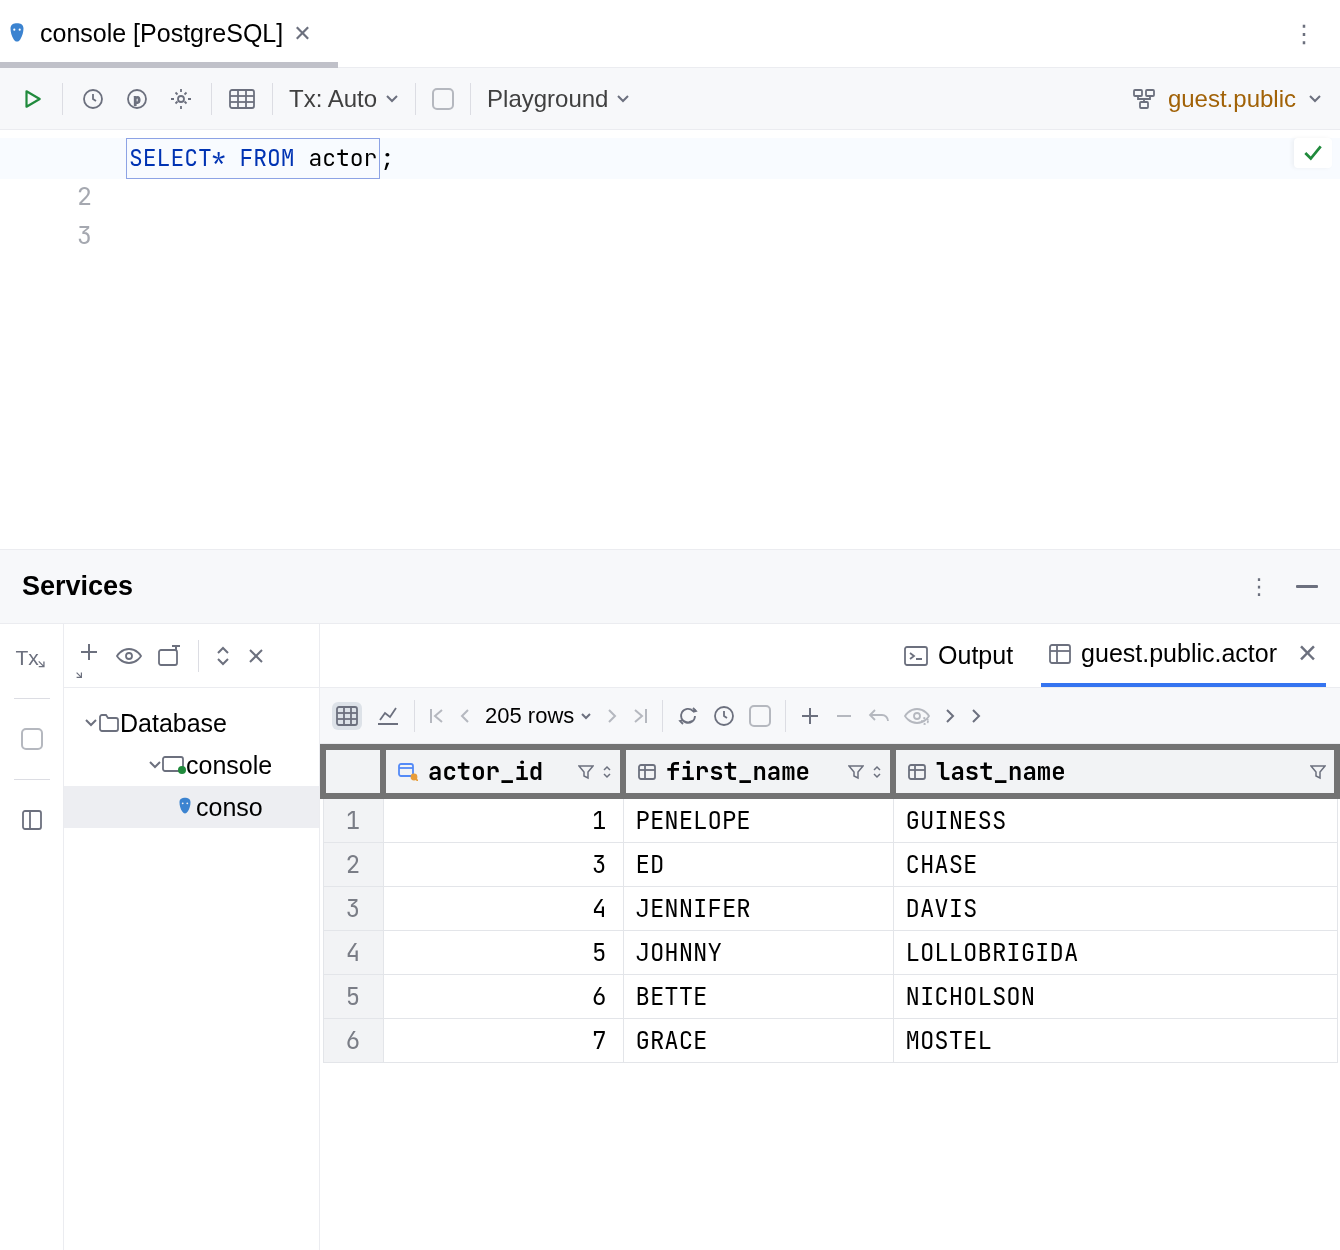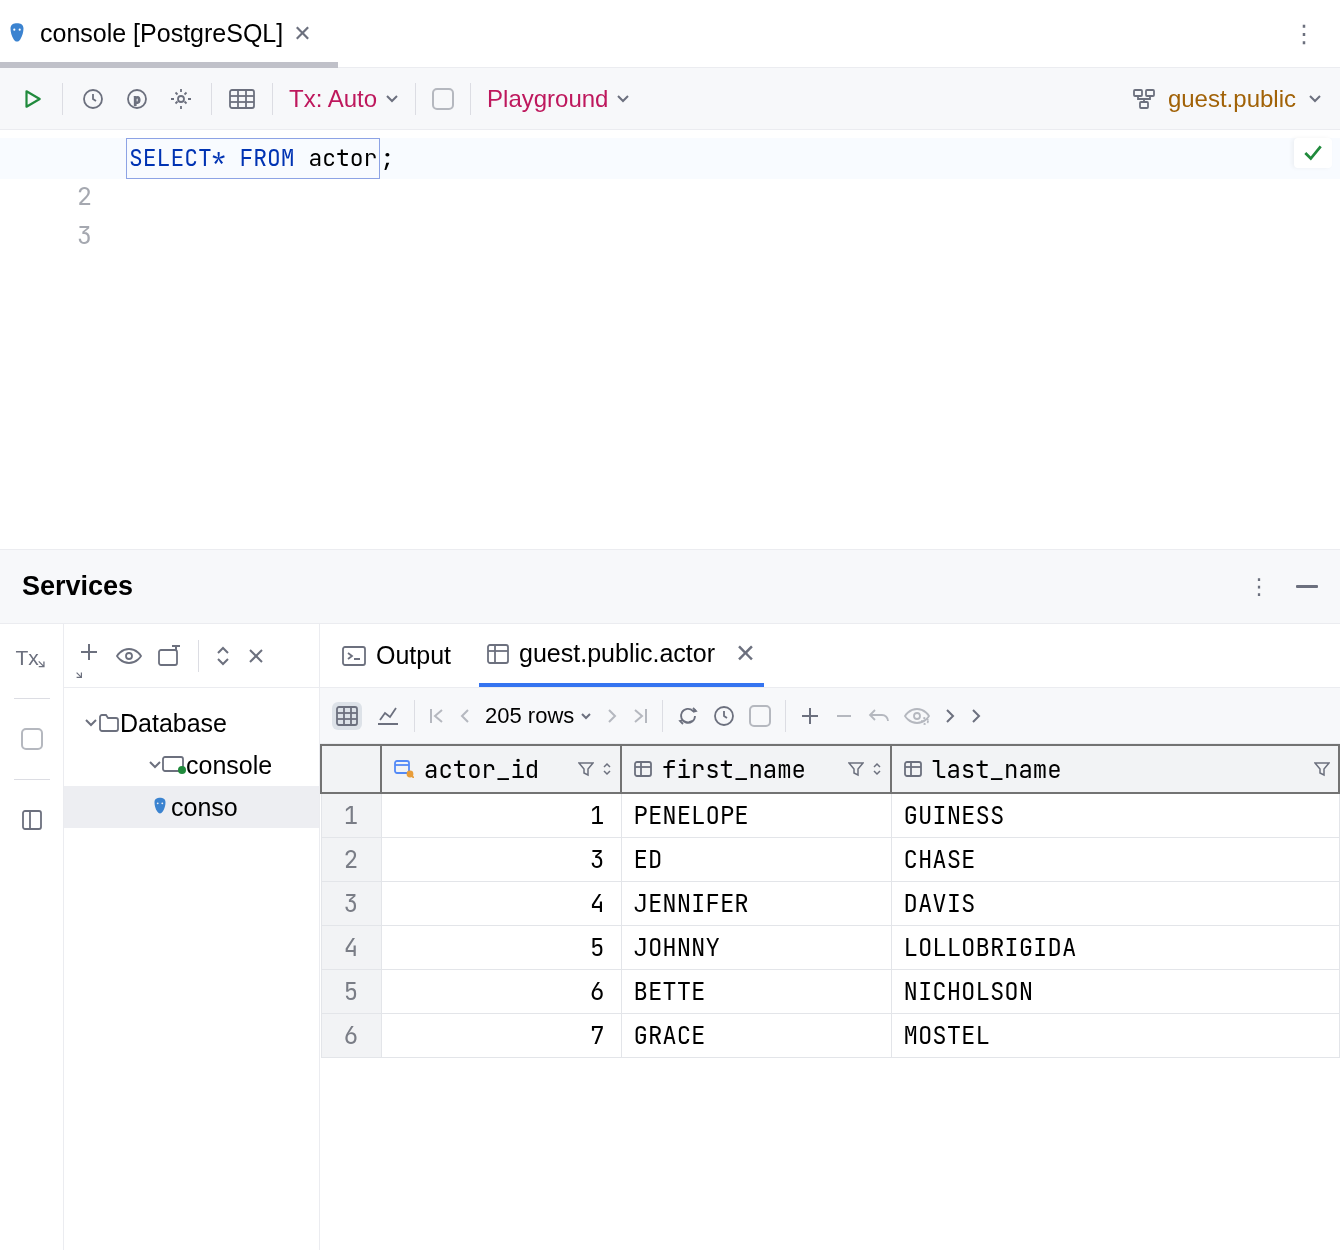--- a/index.html
+++ b/index.html
@@ -11,21 +11,21 @@
 .tab-title { font-size: 25px; color: #000; }
 .elephant-icon { width: 26px; height: 26px; }
 .close-x { color: #6c707e; font-size: 22px; }
 .tab-bar-more { position: absolute; right: 24px; color: #6c707e; font-size: 24px; }
 .tab-underline { position: absolute; left: 0; bottom: -1px; width: 338px; height: 6px; background: #c0c1c9; }
 
 
 .toolbar { height: 62px; display: flex; align-items: center; padding: 0 18px; gap: 16px; border-bottom: 1px solid #ebecf0; background: #f7f8fa; }
 .toolbar .ticon { width: 28px; height: 28px; display: flex; align-items: center; justify-content: center; color: #6c707e; }
 .vsep { width: 1px; height: 32px; background: #dcdde3; }
-.toolbar-text { font-size: 24px; color: #be185d; display: flex; align-items: center; gap: 8px; }
+.toolbar-text { font-size: 24px; color: #404040; display: flex; align-items: center; gap: 8px; }
 .dropdown-v { color: #6c707e; }
 .stop-square { width: 22px; height: 22px; border: 2px solid #b5b8bf; border-radius: 5px; }
 .flex-grow { flex: 1; }
 .schema-selector { display: flex; align-items: center; gap: 12px; font-size: 24px; color: #a16207; }
 
 
 .editor { display: flex; height: 420px; border-bottom: 1px solid #ebecf0; position: relative; }
 .gutter { width: 110px; text-align: right; padding: 8px 18px 0 0; font-size: 25px; color: #a5a8b0; line-height: 39px; font-family: "JetBrains Mono", "Courier New", monospace; display: flex; flex-direction: column; align-items: flex-end; }
 .gutter-line { display: flex; align-items: center; gap: 12px; }
 .check-green { color: #208a3c; }
@@ -46,38 +46,38 @@
 .svc-left { width: 64px; border-right: 1px solid #ebecf0; display: flex; flex-direction: column; align-items: center; padding-top: 18px; gap: 24px; font-size: 22px; color: #6c707e; }
 .svc-left-item { width: 32px; height: 32px; display: flex; align-items: center; justify-content: center; }
 
 .svc-middle { width: 256px; border-right: 1px solid #ebecf0; display: flex; flex-direction: column; }
 .svc-mid-toolbar { height: 64px; display: flex; align-items: center; gap: 16px; padding: 0 14px; border-bottom: 1px solid #ebecf0; }
 .svc-mid-toolbar .ticon { color: #6c707e; }
 .tree { padding-top: 14px; font-size: 25px; }
 .tree-row { display: flex; align-items: center; padding: 6px 0 6px 20px; height: 42px; }
 .tree-row.lvl2 { padding-left: 54px; }
 .tree-row.lvl3 { padding-left: 84px; }
-.tree-row.lvl4 { padding-left: 85px; }
+.tree-row.lvl4 { padding-left: 110px; }
 .tree-row.selected { background: #edeef2; }
 .tree-chevron { color: #6c707e; display: inline-flex; }
 .folder-icon { color: #6c707e; }
 
 .svc-right { flex: 1; display: flex; flex-direction: column; overflow: hidden; }
-.svc-tabs { height: 64px; display: flex; align-items: center; border-bottom: 1px solid #ebecf0; padding: 0 14px; gap: 20px; }
+.svc-tabs { height: 64px; display: flex; align-items: center; border-bottom: 1px solid #ebecf0; padding: 0 14px; gap: 20px; justify-content: flex-end; }
 .svc-tab { display: flex; align-items: center; gap: 10px; font-size: 25px; height: 100%; padding: 0 8px; }
 .svc-tab.active { border-bottom: 4px solid #3574f0; color: #000; }
 
 .result-toolbar { height: 56px; display: flex; align-items: center; padding: 0 12px; gap: 14px; background: #f7f8fa; border-bottom: 1px solid #ebecf0; }
 .result-toolbar .ticon { color: #6c707e; }
 .result-toolbar .ticon.active { background: #dde2e8; border-radius: 6px; padding: 4px; }
 .row-count { font-size: 22px; color: #000; display: flex; align-items: center; gap: 6px; }
 
 
 .data-table { width: 100%; border-collapse: collapse; font-size: 24px; font-family: "JetBrains Mono", "Courier New", monospace; }
-.data-table th { background: #f2f3f5; text-align: left; padding: 6px 12px; border: 2px solid #737373; font-weight: 400; height: 48px; position: relative; }
+.data-table th { background: #f2f3f5; text-align: left; padding: 6px 12px; border: 6px solid #737373; font-weight: 700; height: 48px; position: relative; }
 .data-table th .col-head { display: flex; align-items: center; gap: 8px; }
 .data-table th .col-actions { position: absolute; right: 8px; top: 50%; transform: translateY(-50%); display: flex; gap: 8px; color: #6c707e; }
 .data-table td { border: 1px solid #e3e5e9; padding: 6px 12px; height: 40px; }
 .data-table .rownum { background: #f2f3f5; text-align: center; color: #7a7d86; width: 60px; }
 .data-table .numcell { text-align: right; padding-right: 16px; }
 .col-actor-id { width: 240px; }
 .col-first { width: 270px; }
 .col-icon { color: #548af7; margin-right: 2px; }
 
 svg { display: block; }

